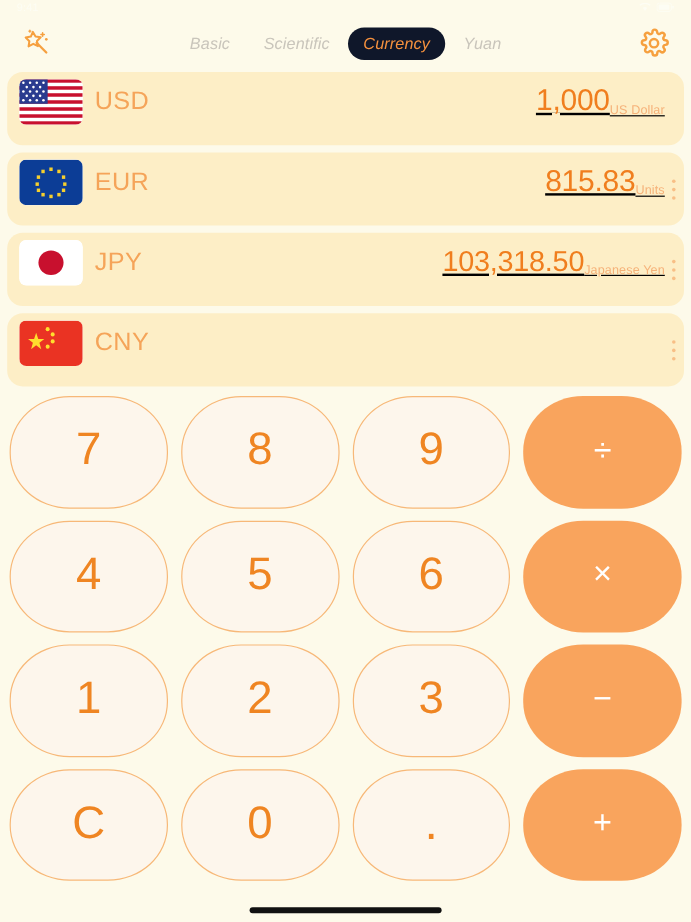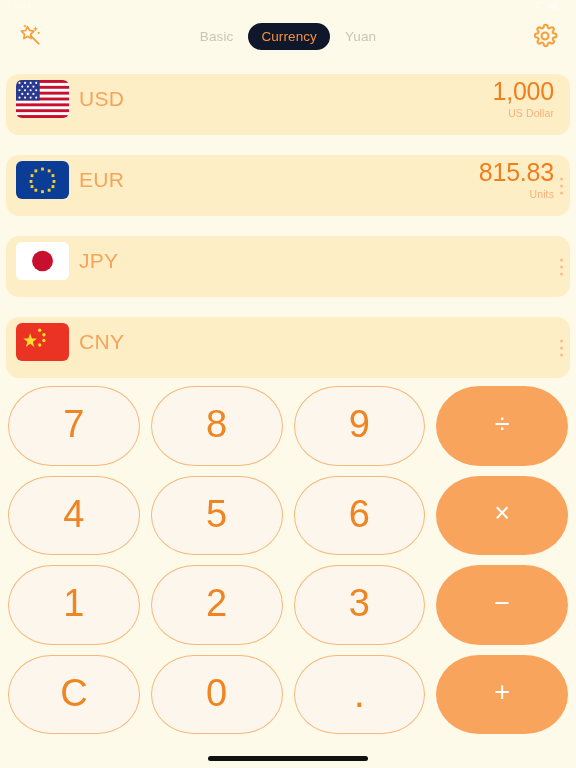--- a/index.html
+++ b/index.html
@@ -57,20 +57,21 @@
     justify-content: center;
     cursor: pointer;
     background: none;
     border: none;
   }
 
   .tabs {
     display: flex;
     align-items: center;
     gap: 2px;
+    font-style: italic;
   }
 
   .tab {
     font-size: 13.5px;
     color: #c9c5bb;
     padding: 6px 13px;
     border-radius: 16px;
     cursor: pointer;
     white-space: nowrap;
     letter-spacing: .1px;
@@ -91,21 +92,20 @@
 
   .currency-row {
     position: relative;
     height: 61px;
     background: #fdeec6;
     border-radius: 13px;
     display: flex;
     align-items: center;
     padding: 0 14px 12px 10px;
     cursor: pointer;
-    margin-top: 14px;
   }
 
   .flag {
     width: 53px;
     height: 38px;
     border-radius: 6px;
     overflow: hidden;
     flex: 0 0 53px;
     position: relative;
     background: #fff;
@@ -118,23 +118,24 @@
     margin-left: 10px;
     letter-spacing: .3px;
     font-weight: 400;
   }
 
   .row-right {
     margin-left: auto;
     text-align: right;
     padding-right: 2px;
     display: flex;
-    flex-direction: column;
+    flex-direction: row;
     align-items: flex-end;
     justify-content: center;
+    text-decoration: underline;
   }
 
   .amount {
     font-size: 25px;
     color: #f07e1e;
     line-height: 1.05;
     letter-spacing: -.2px;
     font-weight: 400;
   }
   .amount.big { font-size: 24px; }
@@ -242,20 +243,21 @@
         <path d="M10.4 4.6 L12.6 8.4 L16.9 9.1 L13.8 12.2 L14.6 16.5 L10.7 14.5 L6.8 16.6 L7.5 12.3 L4.4 9.2 L8.7 8.5 Z" stroke="#f6a03f" stroke-width="1.7" stroke-linejoin="round"></path>
         <path d="M13.5 13.6 L21.6 21.7" stroke="#f6a03f" stroke-width="1.9" stroke-linecap="round"></path>
         <path d="M18.5 5.4 L18.5 8.2 M17.1 6.8 L19.9 6.8" stroke="#f6a03f" stroke-width="1.3" stroke-linecap="round"></path>
         <circle cx="21.6" cy="10.8" r="1.1" fill="#f6a03f"></circle>
         <path d="M7.9 3.2 L7.9 4.8 M7.1 4.0 L8.7 4.0" stroke="#f6a03f" stroke-width="1.1" stroke-linecap="round"></path>
       </svg>
     </div>
 
     <div class="tabs">
       <div class="tab">Basic</div>
+      <div class="tab">Scientific</div>
       <div class="tab active">Currency</div>
       <div class="tab">Yuan</div>
     </div>
 
     <div class="icon-btn">
       <svg width="26" height="26" viewBox="0 0 24 24" fill="none">
         <path d="M12 15.2a3.2 3.2 0 1 0 0-6.4 3.2 3.2 0 0 0 0 6.4z" stroke="#f6a03f" stroke-width="1.9"></path>
         <path d="M19.3 14.2a1.5 1.5 0 0 0 .3 1.65l.06.06a1.8 1.8 0 1 1-2.55 2.55l-.06-.06a1.5 1.5 0 0 0-1.65-.3 1.5 1.5 0 0 0-.91 1.37v.17a1.8 1.8 0 1 1-3.6 0v-.09a1.5 1.5 0 0 0-.98-1.37 1.5 1.5 0 0 0-1.65.3l-.06.06a1.8 1.8 0 1 1-2.55-2.55l.06-.06a1.5 1.5 0 0 0 .3-1.65 1.5 1.5 0 0 0-1.37-.91h-.17a1.8 1.8 0 1 1 0-3.6h.09a1.5 1.5 0 0 0 1.37-.98 1.5 1.5 0 0 0-.3-1.65l-.06-.06a1.8 1.8 0 1 1 2.55-2.55l.06.06a1.5 1.5 0 0 0 1.65.3h.07a1.5 1.5 0 0 0 .91-1.37v-.17a1.8 1.8 0 1 1 3.6 0v.09a1.5 1.5 0 0 0 .91 1.37 1.5 1.5 0 0 0 1.65-.3l.06-.06a1.8 1.8 0 1 1 2.55 2.55l-.06.06a1.5 1.5 0 0 0-.3 1.65v.07a1.5 1.5 0 0 0 1.37.91h.17a1.8 1.8 0 1 1 0 3.6h-.09a1.5 1.5 0 0 0-1.37.91z" stroke="#f6a03f" stroke-width="1.9" stroke-linejoin="round"></path>
       </svg>
     </div>
@@ -339,20 +341,24 @@
     </div>
 
     <div class="currency-row">
       <div class="flag">
         <svg viewBox="0 0 76 52" preserveAspectRatio="none">
           <rect width="76" height="52" fill="#ffffff"></rect>
           <ellipse cx="38" cy="26" rx="15" ry="14" fill="#c8102e"></ellipse>
         </svg>
       </div>
       <div class="code">JPY</div>
+      <div class="row-right">
+        <div class="amount big">103,318.50</div>
+        <div class="cur-name">Japanese Yen</div>
+      </div>
       <div class="drag-dots">
           <i></i>
           <i></i>
           <i></i>
         </div>
     </div>
 
     <div class="currency-row">
       <div class="flag">
         <svg viewBox="0 0 76 52" preserveAspectRatio="none">

